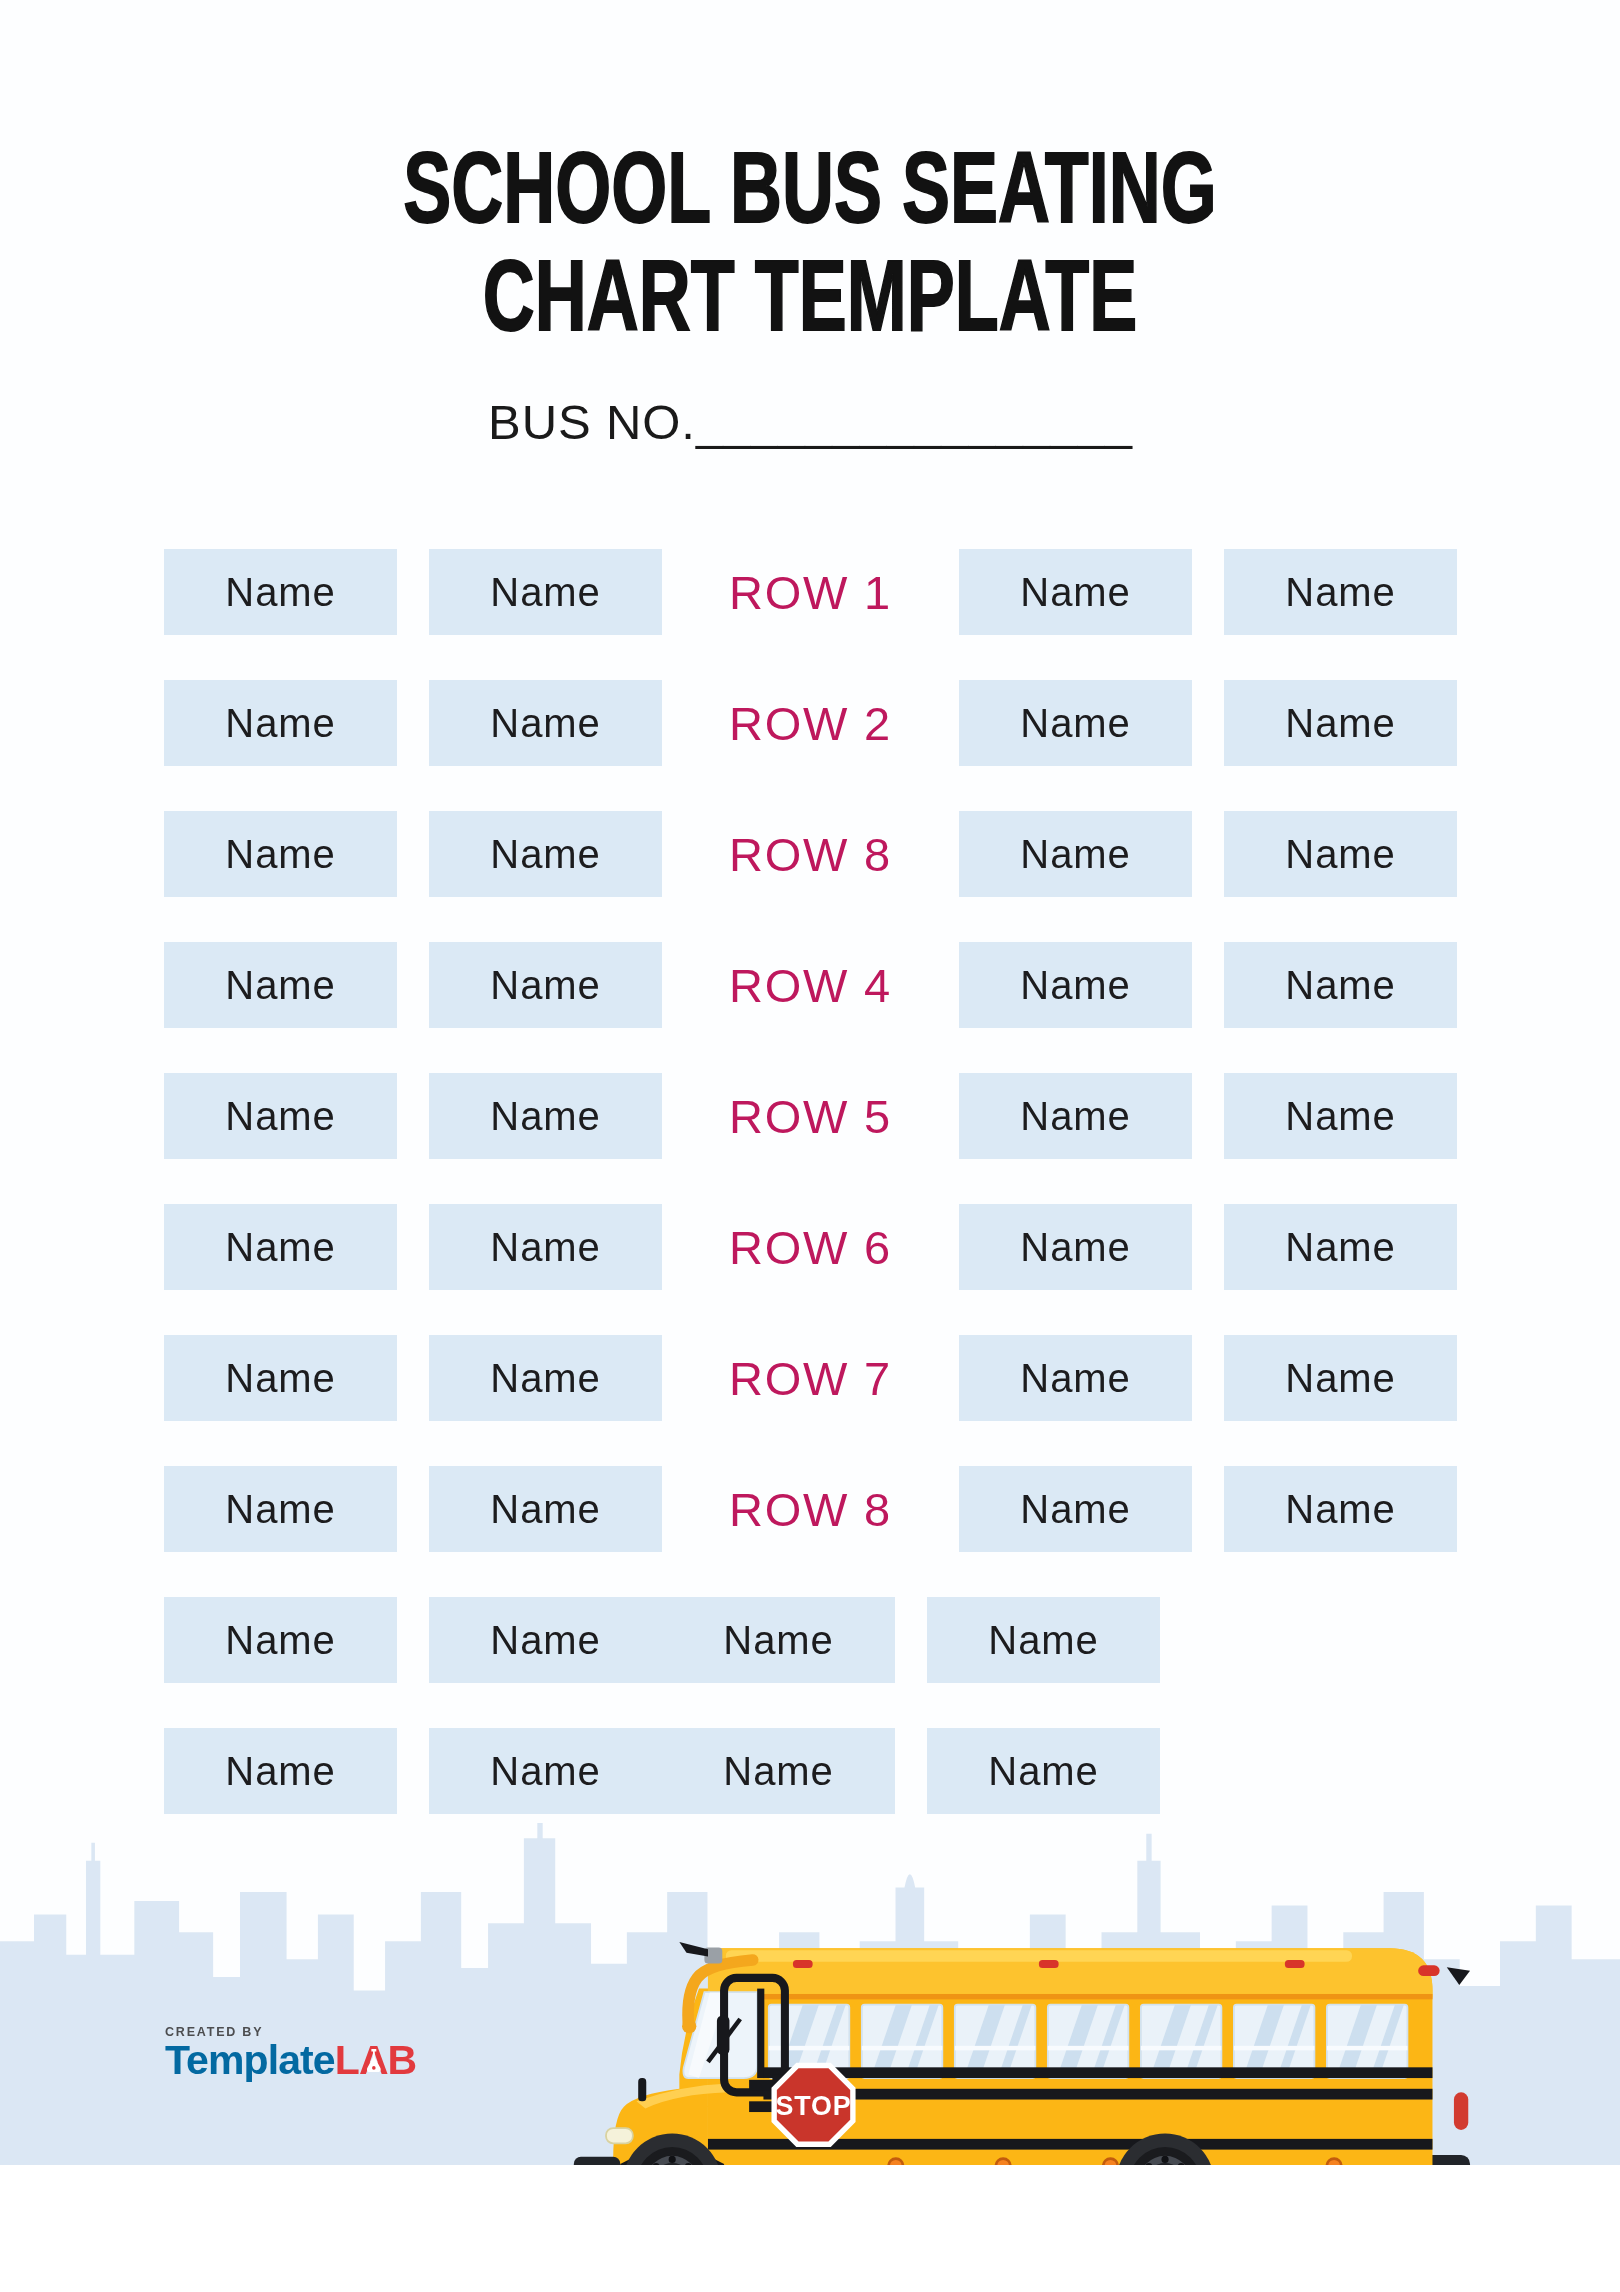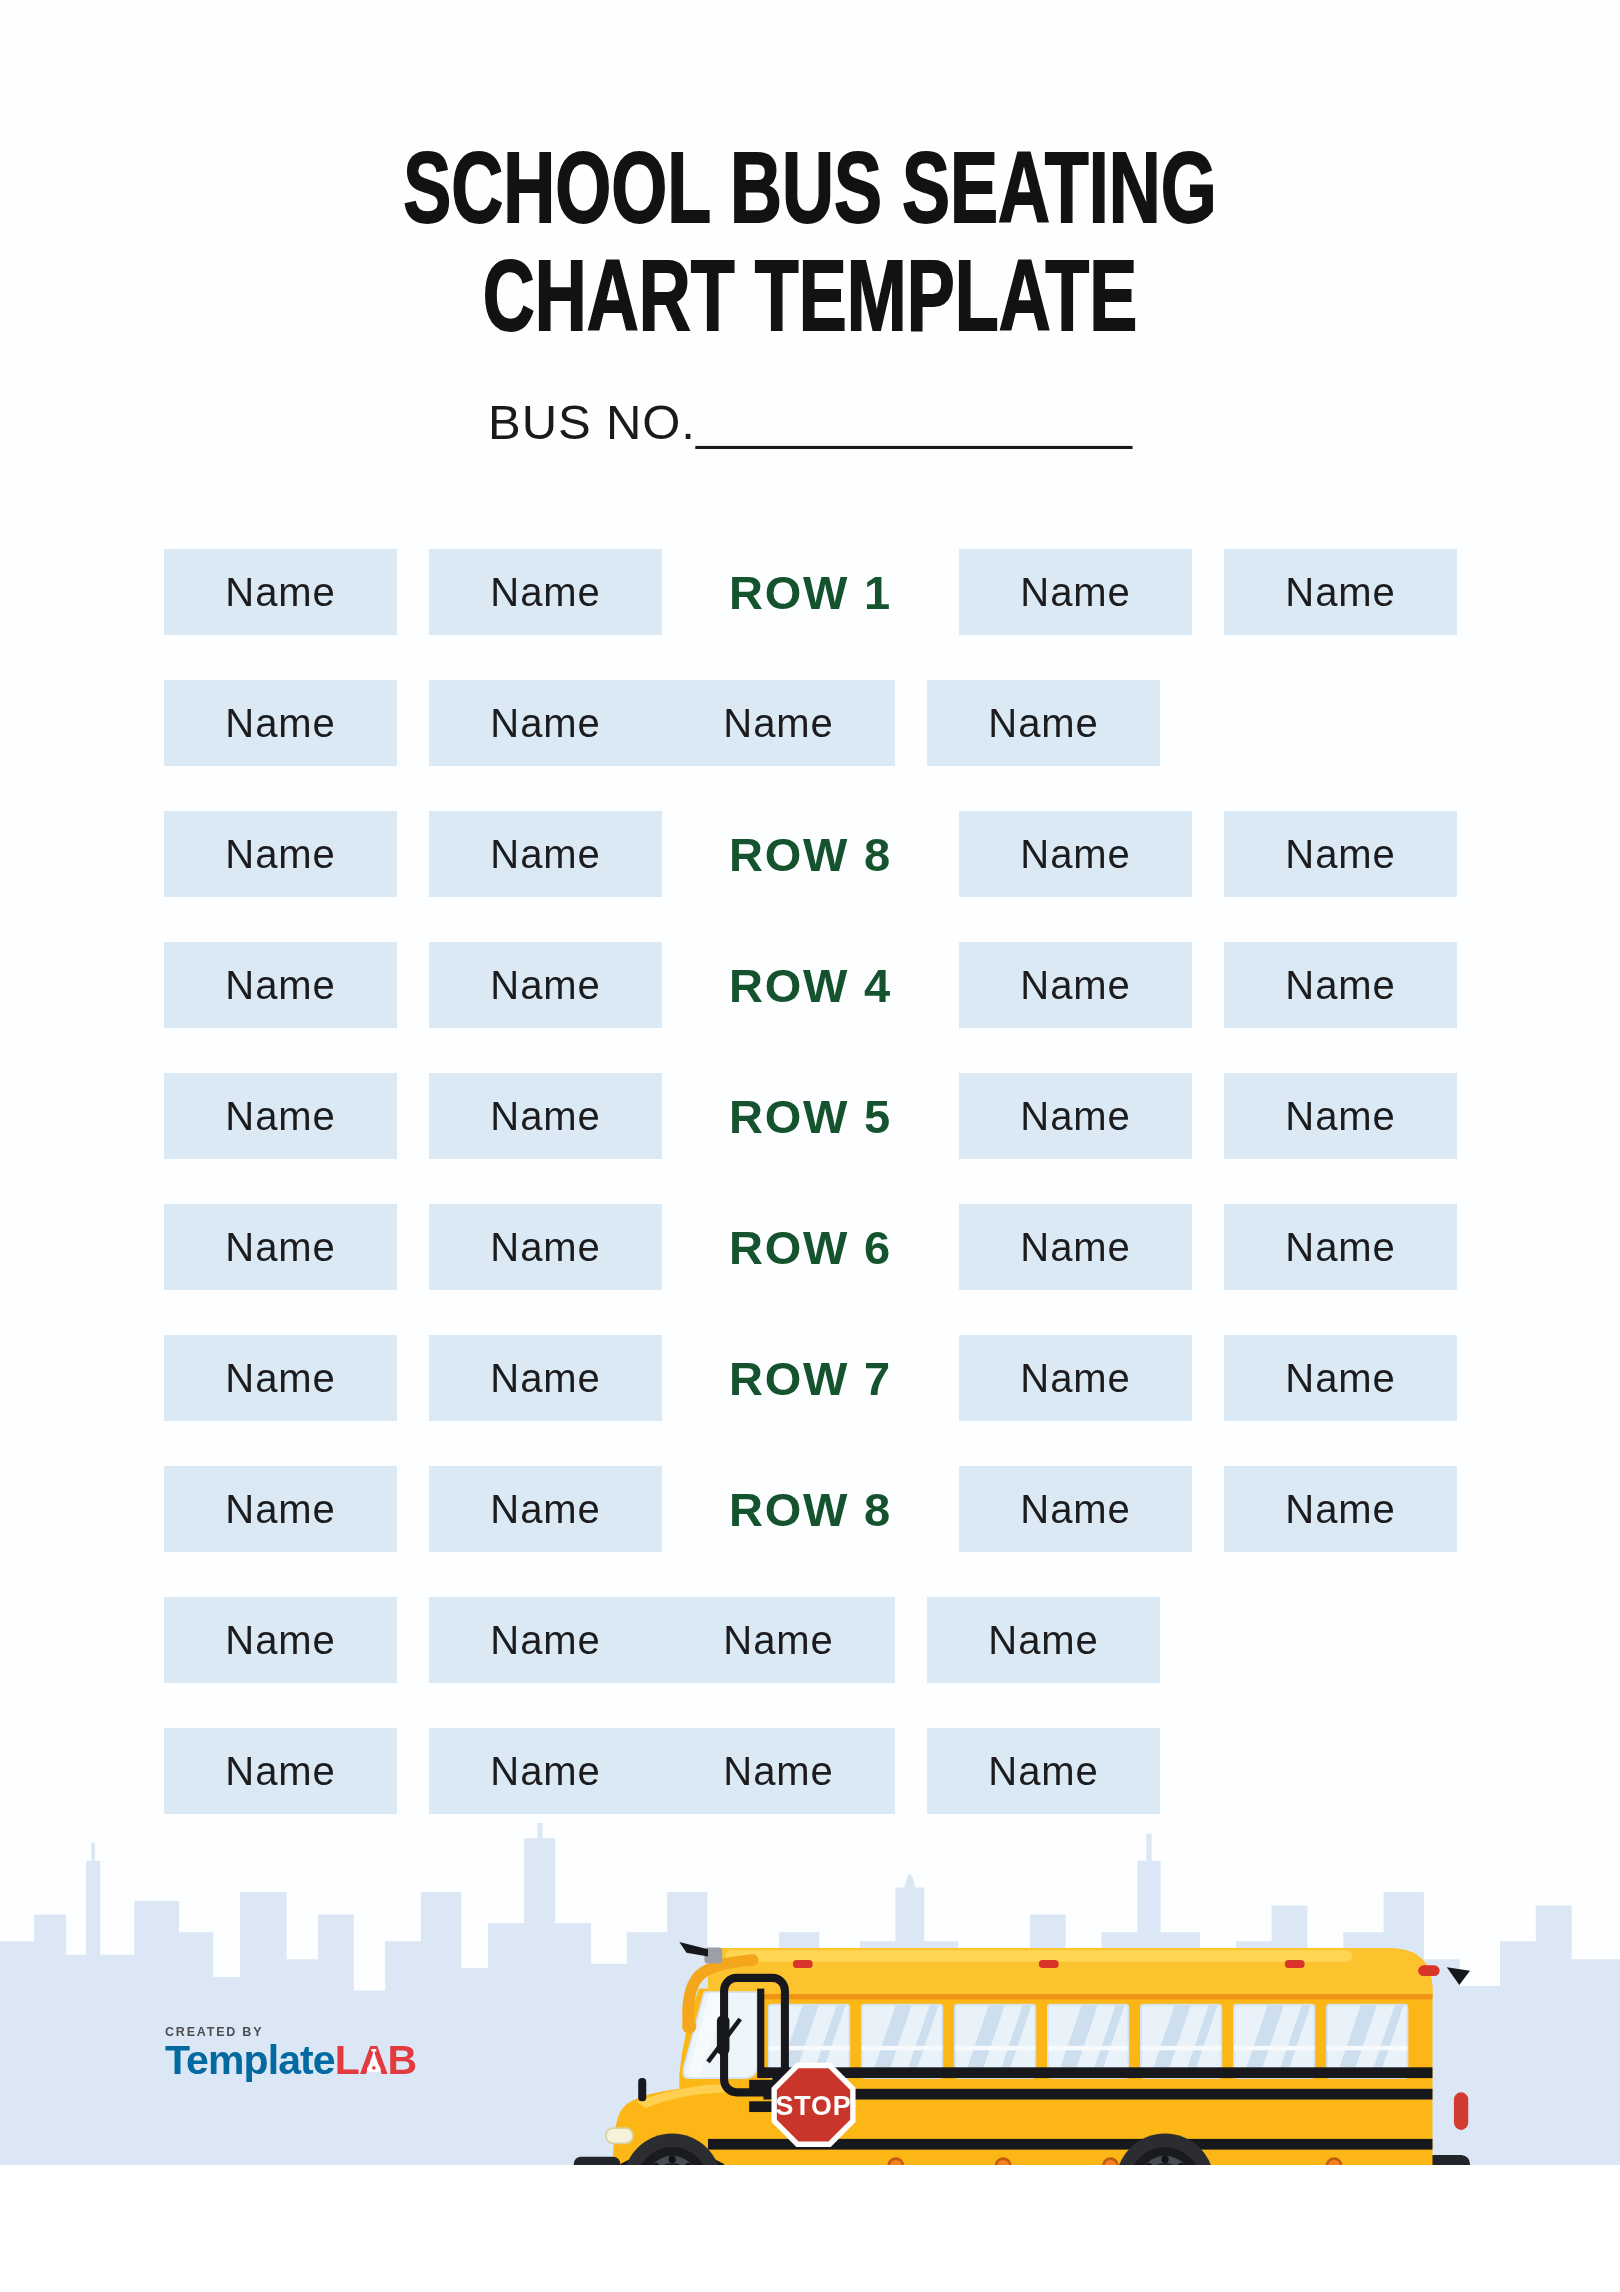--- a/index.html
+++ b/index.html
@@ -23,21 +23,21 @@
   .grid{position:absolute;top:549px;left:164px;width:1293px;}
   .row{display:flex;height:86px;margin-bottom:45px;text-align:center;}
   .seat{
     width:233px;height:86px;background:#dbe9f5;
     display:flex;align-items:center;justify-content:center;
     font-size:40px;color:#1c1c1e;letter-spacing:0.9px;
   }
   .seat.gap{margin-left:32px;}
   .rowlabel{
     flex:1;display:flex;align-items:center;justify-content:center;
-    font-size:47px;color:#14532d;letter-spacing:1.8px;white-space:nowrap;font-weight:bold;
+    font-size:47px;color:#be185d;letter-spacing:1.8px;white-space:nowrap;
   }
   
   .skyline{position:absolute;left:0;bottom:0;width:1620px;height:358px;z-index:1;}
   .bus{position:absolute;left:573px;top:1926px;width:905px;height:322px;z-index:2;}
   .logo{position:absolute;left:165px;top:1990px;z-index:3;line-height:1;margin-top:36px;}
   .createdby{font-size:12.5px;font-weight:bold;color:#4c4d4f;letter-spacing:1.8px;display:block;margin-bottom:1.8px;}
   .brand{font-size:41px;font-weight:bold;letter-spacing:-0.9px;white-space:nowrap;}
   .brand .tmpl{color:#0369a1;}
   .brand .lab{color:#e23a3e;position:relative;display:inline-block;}
   .brand .lab svg{position:absolute;left:29px;top:7.2px;}
@@ -61,20 +61,21 @@
       <div class="seat">Name</div>
       <div class="seat gap">Name</div>
       <div class="rowlabel">ROW 1</div>
       <div class="seat">Name</div>
       <div class="seat gap">Name</div>
     </div>
 
     <div class="row">
       <div class="seat">Name</div>
       <div class="seat gap">Name</div>
+      <div class="rowlabel">ROW 2</div>
       <div class="seat">Name</div>
       <div class="seat gap">Name</div>
     </div>
 
     <div class="row">
       <div class="seat">Name</div>
       <div class="seat gap">Name</div>
       <div class="rowlabel">ROW 8</div>
       <div class="seat">Name</div>
       <div class="seat gap">Name</div>

